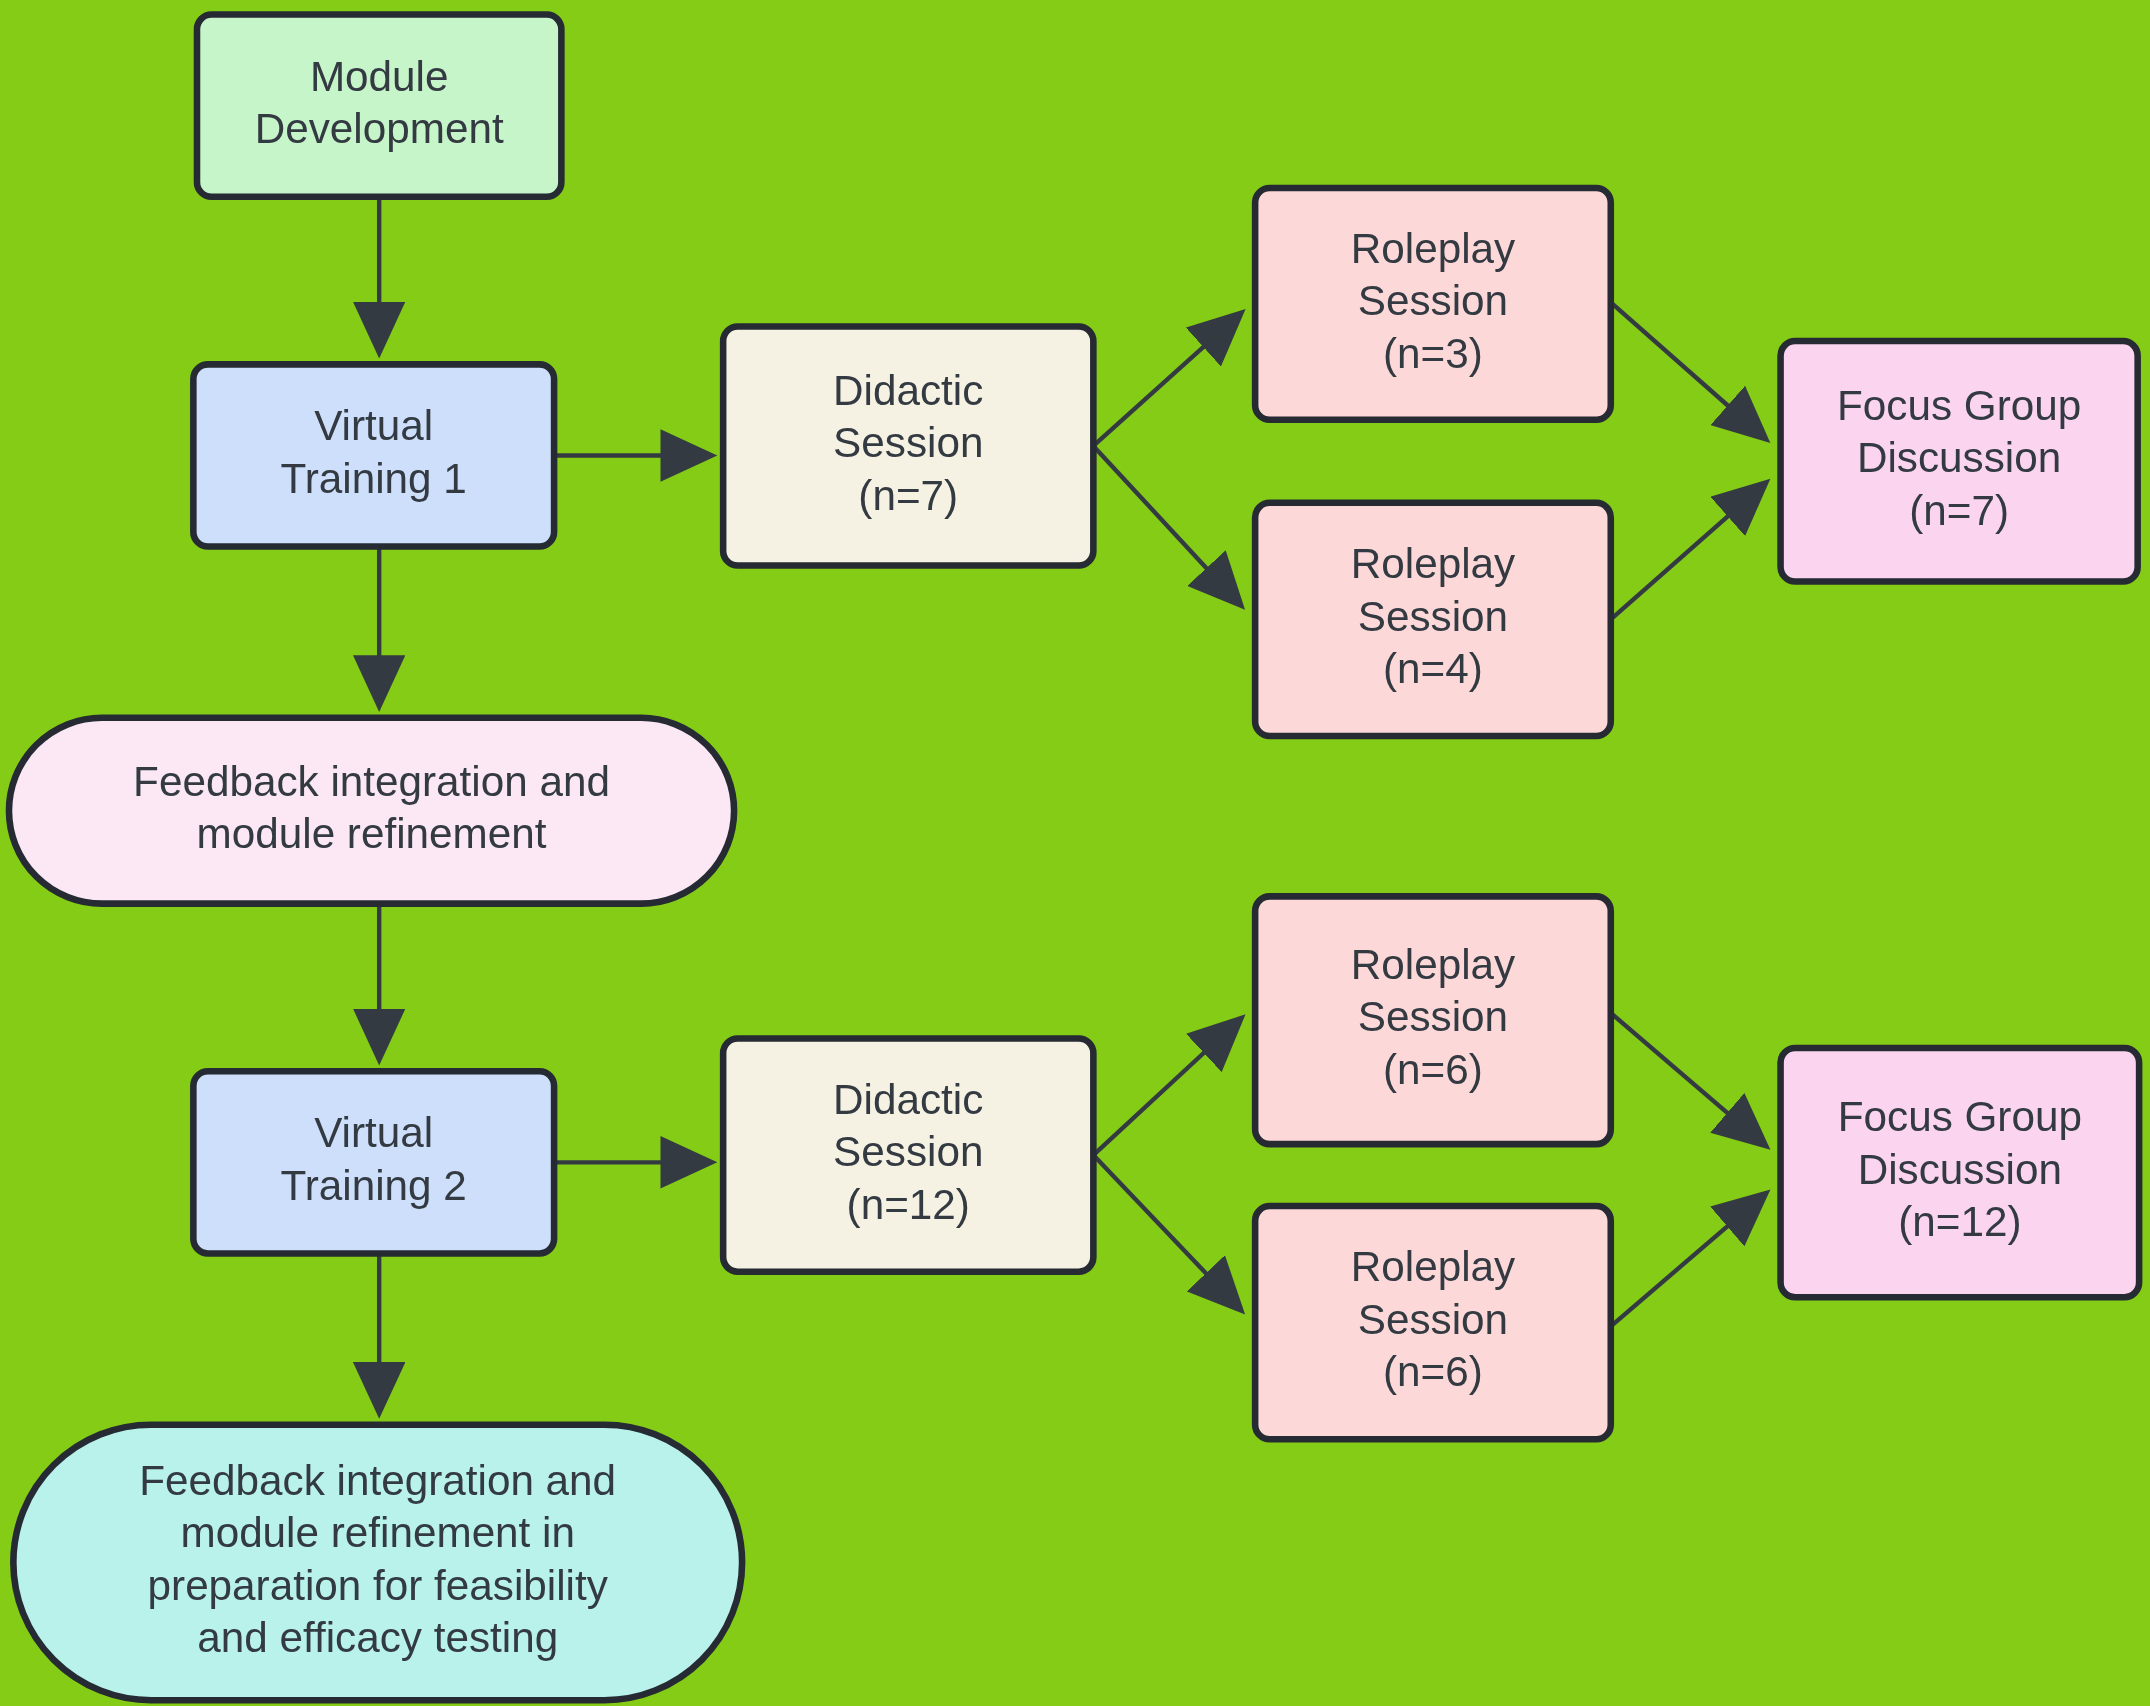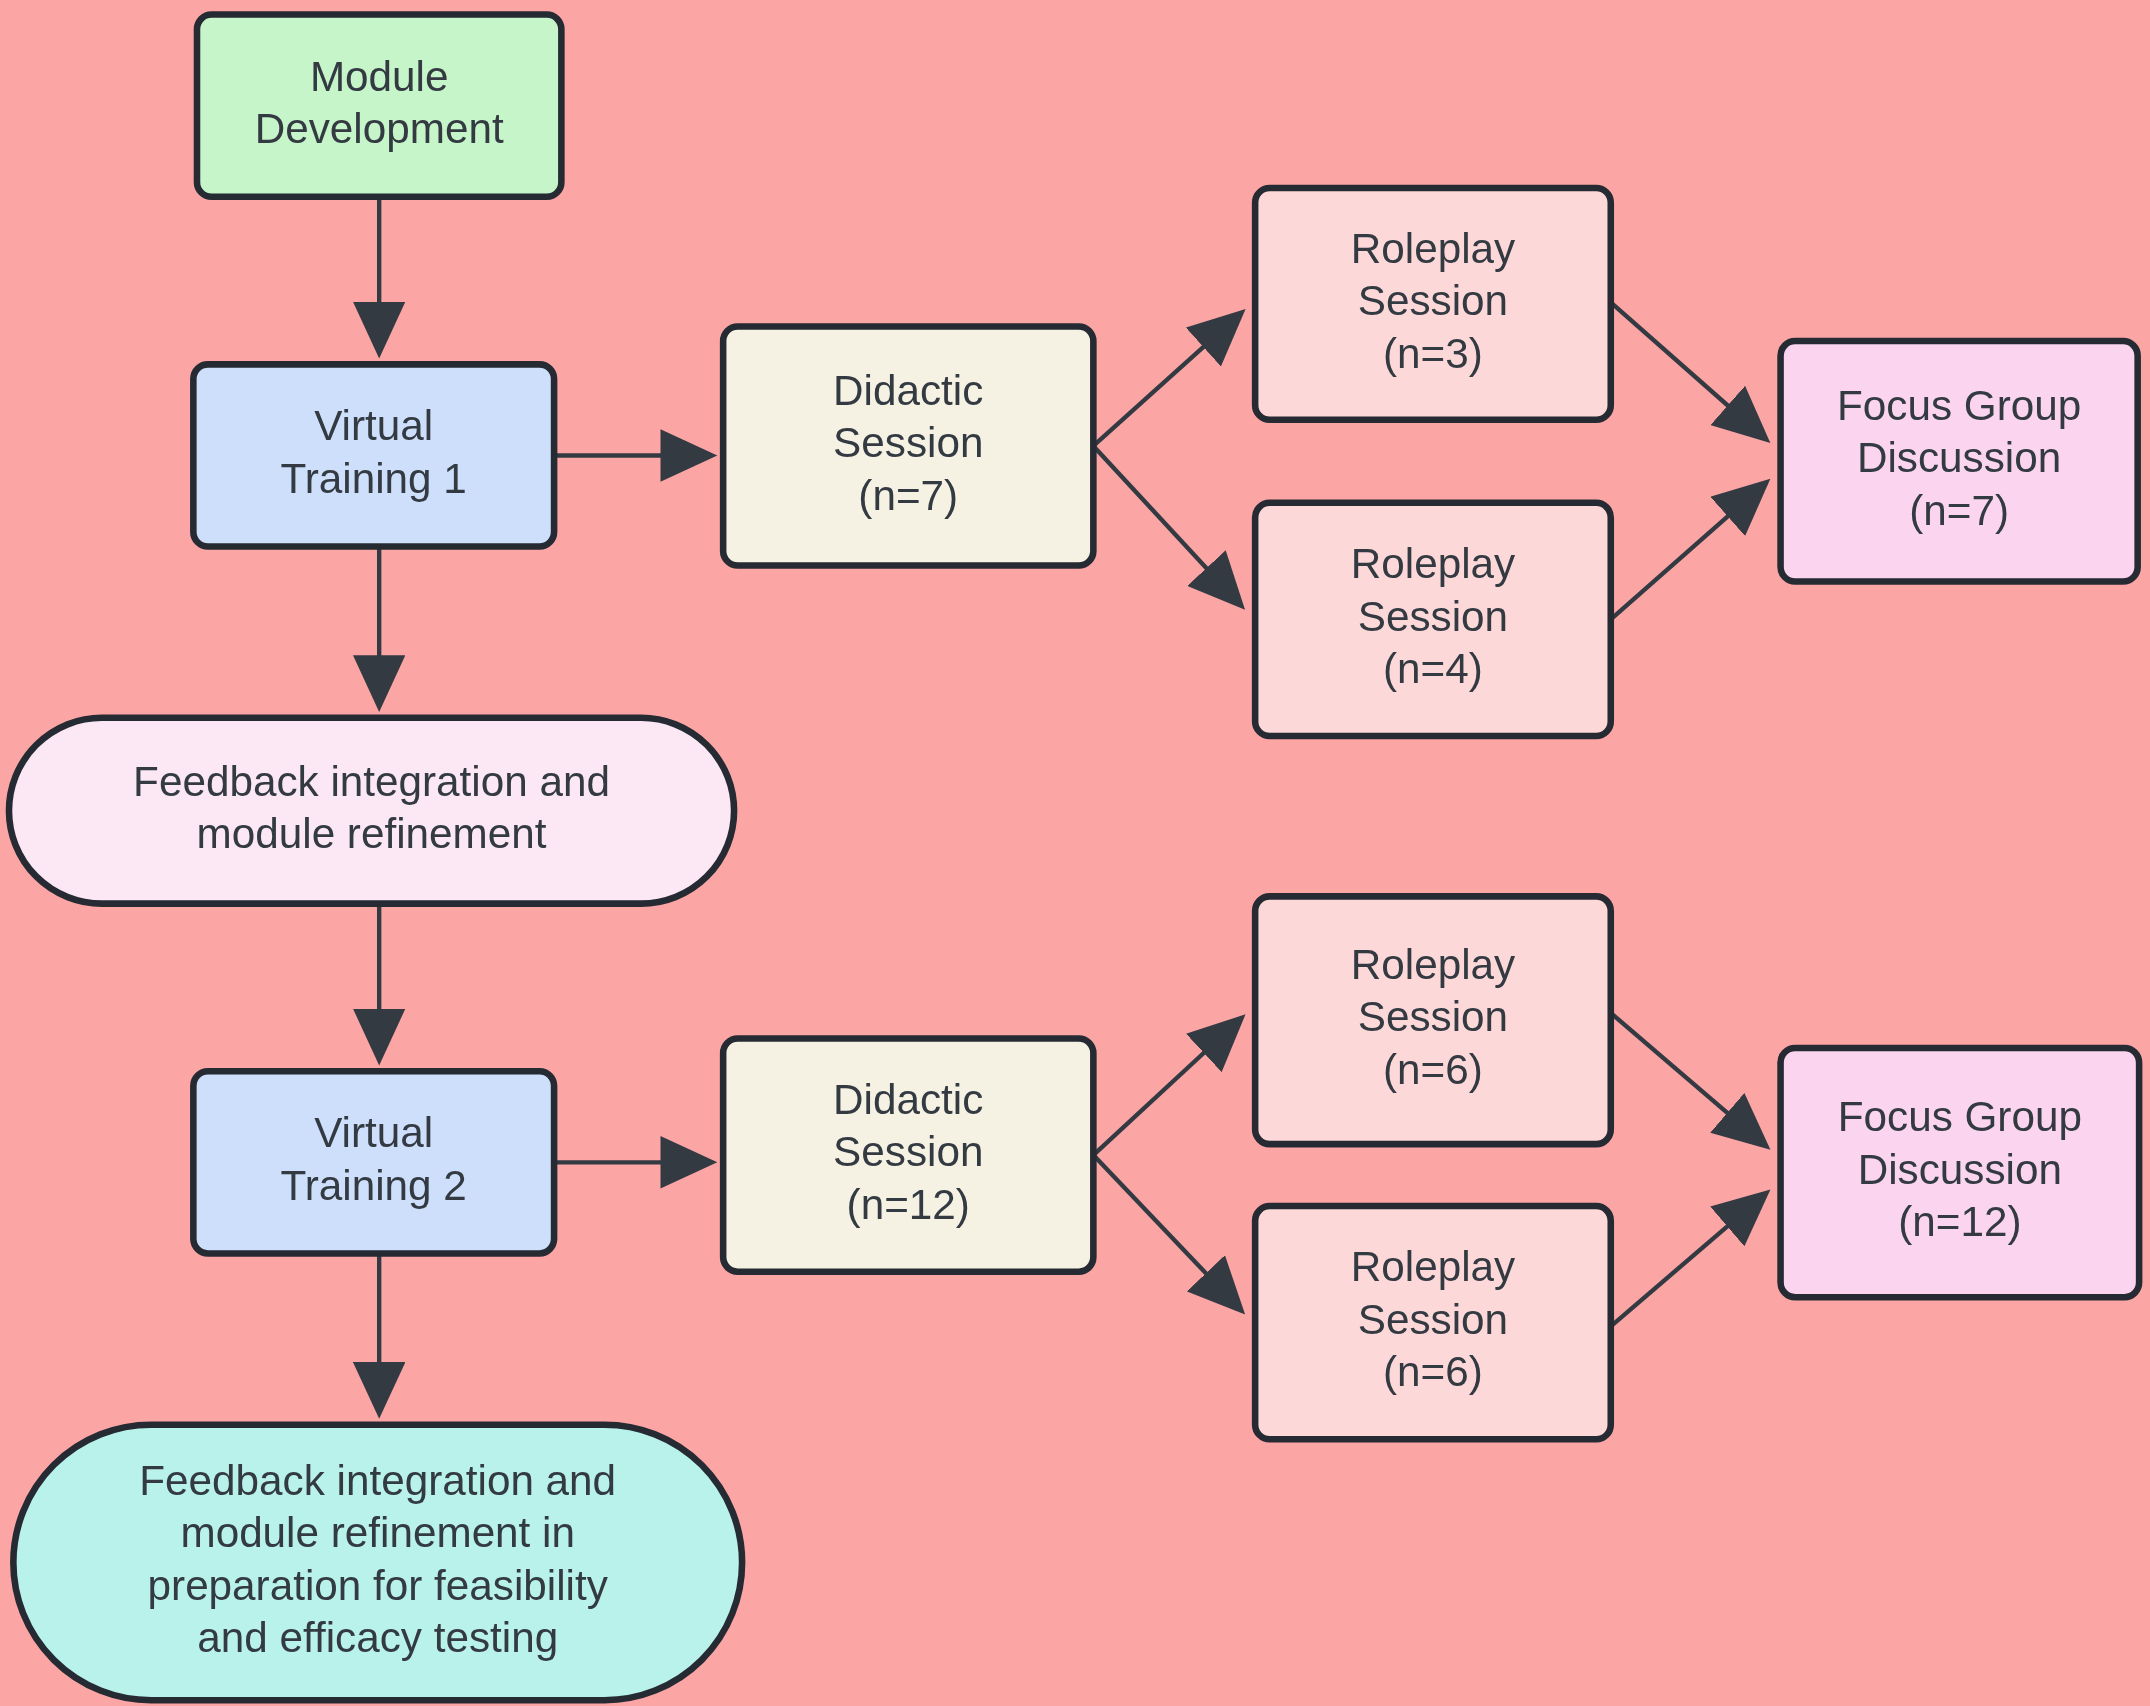--- a/index.html
+++ b/index.html
@@ -7,21 +7,21 @@
     padding: 0;
     background: #ffffff;
   }
   body {
     font-family: "Liberation Sans", sans-serif;
   }
   #flowchart-root {
     position: relative;
     width: 2151px;
     height: 1706px;
-    background: #fca5a5;
+    background: #84cc16;
     overflow: hidden;
   }
   svg.diagram {
     display: block;
     width: 2151px;
     height: 1706px;
   }
   .node-shape {
     stroke: #262a33;
     stroke-width: 9;

